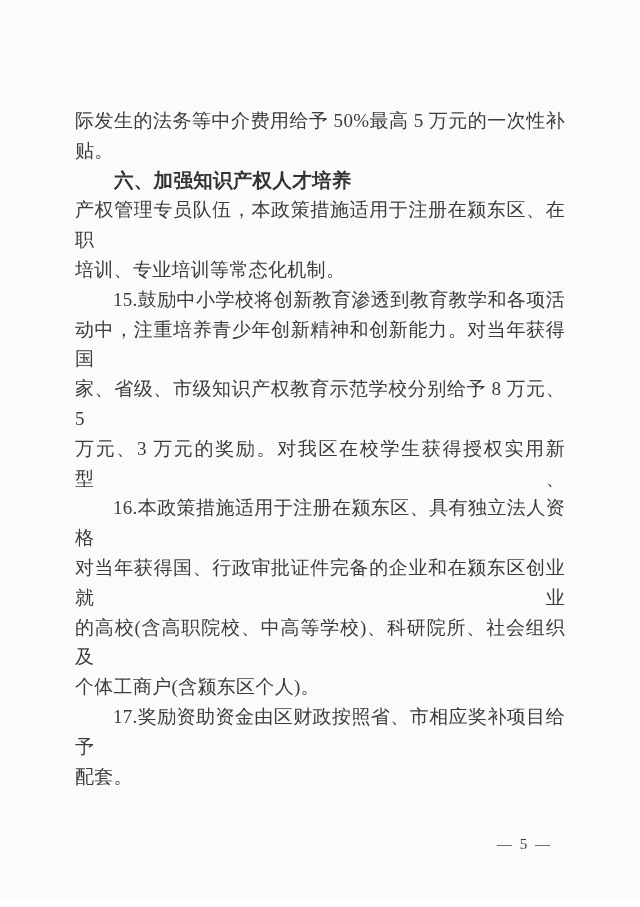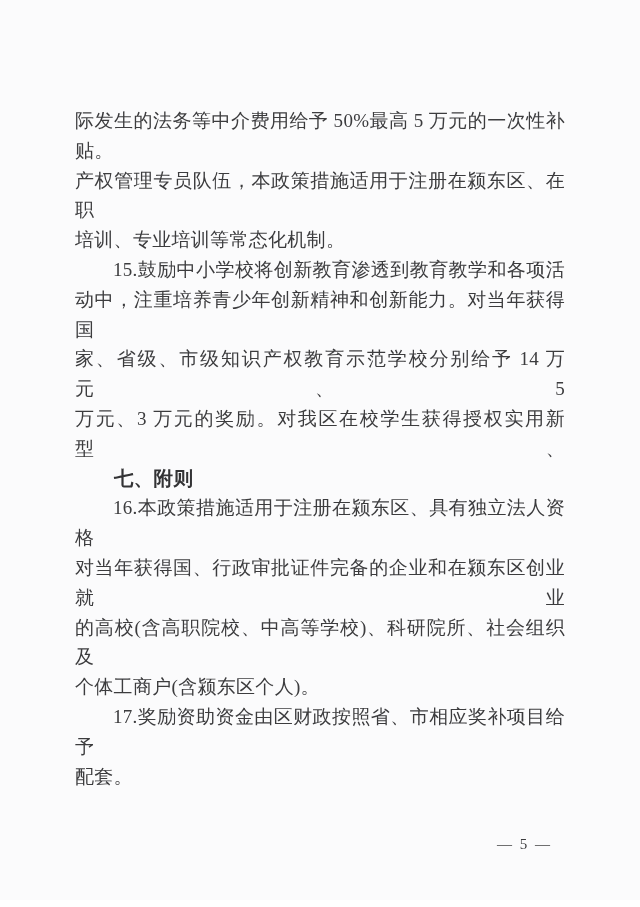--- a/index.html
+++ b/index.html
@@ -60,27 +60,27 @@
     font-size: 23px;
     letter-spacing: 0.5px;
   }
 </style>
 </head>
 <body>
 
 <div class="page" style="background: rgb(251, 251, 252); color: rgb(60, 60, 62);">
   <main class="doc">
       <div class="line endline">际发生的法务等中介费用给予 50%最高 5 万元的一次性补贴。</div>
+      <div class="heading">六、加强知识产权人才培养</div>
       <div class="line">产权管理专员队伍，本政策措施适用于注册在颍东区、在职</div>
       <div class="line endline">培训、专业培训等常态化机制。</div>
       <div class="line indent">15.鼓励中小学校将创新教育渗透到教育教学和各项活</div>
       <div class="line">动中，注重培养青少年创新精神和创新能力。对当年获得国</div>
-      <div class="line">家、省级、市级知识产权教育示范学校分别给予 14 万元、5</div>
+      <div class="line">家、省级、市级知识产权教育示范学校分别给予 8 万元、5</div>
       <div class="line">万元、3 万元的奖励。对我区在校学生获得授权实用新型、</div>
-      <div class="heading">七、附则</div>
       <div class="line indent">16.本政策措施适用于注册在颍东区、具有独立法人资格</div>
       <div class="line">对当年获得国、行政审批证件完备的企业和在颍东区创业就业</div>
       <div class="line">的高校(含高职院校、中高等学校)、科研院所、社会组织及</div>
       <div class="line endline">个体工商户(含颍东区个人)。</div>
       <div class="line indent">17.奖励资助资金由区财政按照省、市相应奖补项目给予</div>
       <div class="line endline">配套。</div>
     </main>
   <div class="page-number">— 5 —</div>
   <div class="watermark">
     <span style="color: rgb(241, 117, 10);">H2L</span><span style="color: rgb(58, 58, 58);">.CN</span>

